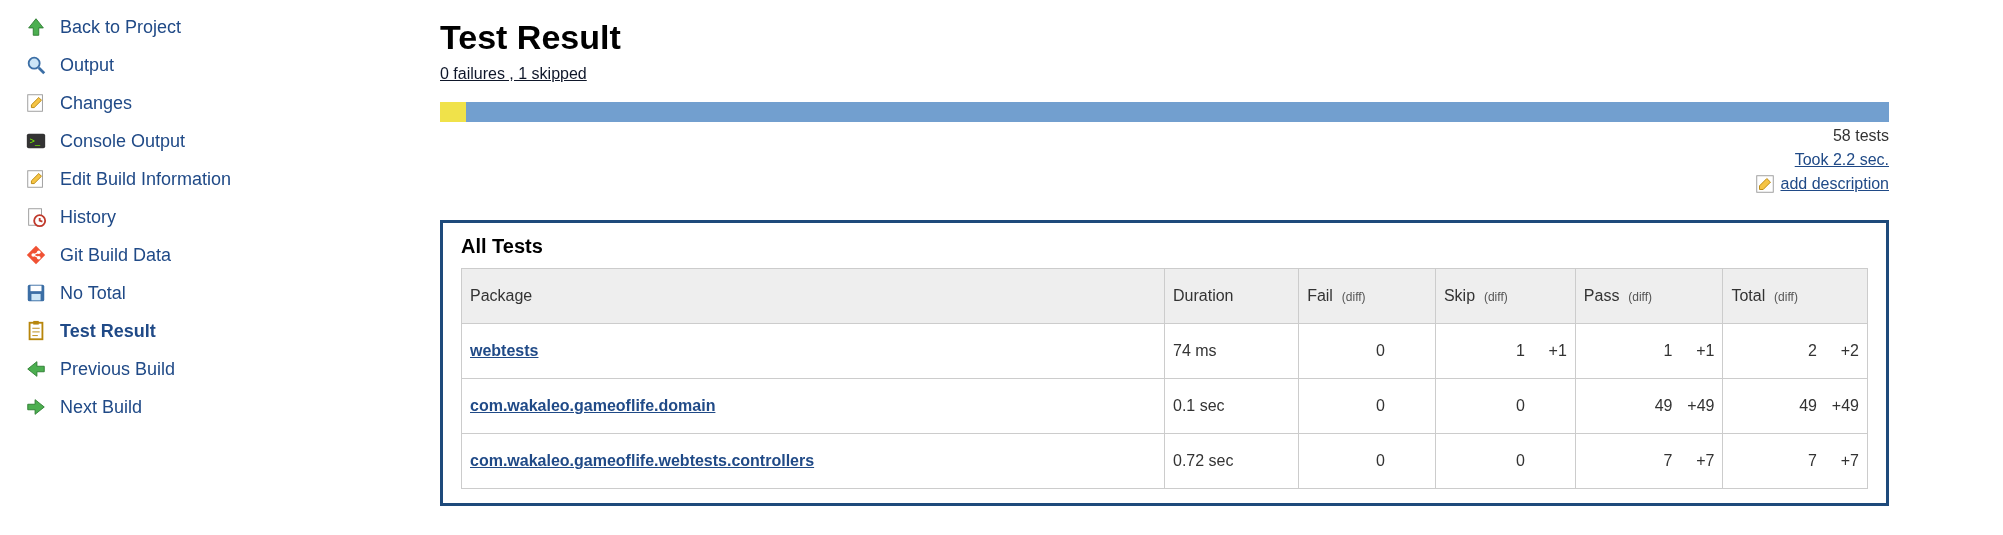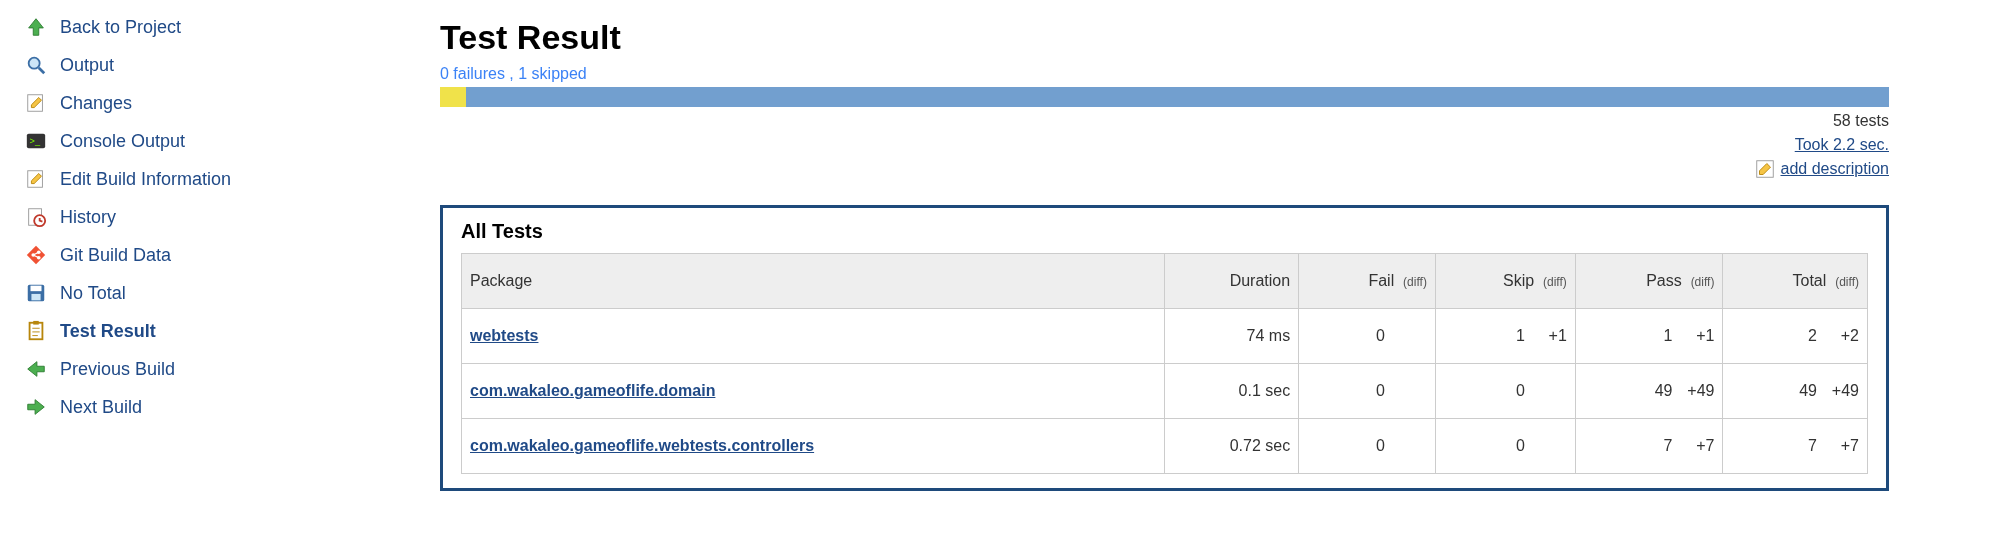--- a/index.html
+++ b/index.html
@@ -46,22 +46,23 @@
     padding: 18px 20px 18px 10px;
   }
   h1.title {
     margin: 0 0 8px 0;
     font-size: 34px;
     font-weight: bold;
     color: #000;
   }
   .summary-line {
     font-size: 16px;
-    color: #3b82f6;
-    margin-bottom: 4px;
+    color: #0f172a;
+    margin-bottom: 19px;
+    text-decoration: underline;
   }
   .bar {
     display: flex;
     height: 20px;
     width: 100%;
     margin-bottom: 2px;
   }
   .bar-skip { background: #F0E24A; }
   .bar-pass { background: #729FCF; }
   .meta-right {
@@ -97,30 +98,30 @@
     padding: 18px 8px;
     vertical-align: middle;
     white-space: nowrap;
   }
   table.tests th {
     background: #eee;
     font-weight: normal;
     color: #333;
   }
   table.tests th.pkg { text-align: left; width: 50%; }
-  table.tests th.num { text-align: right; }
+  table.tests th.num { text-align: left; }
   .diff-h { font-size: 12px; color:#555; }
   table.tests td.pkg { text-align: left; }
   table.tests td.pkg a {
     color: #204A87;
     text-decoration: underline;
     font-weight: bold;
     cursor:pointer;
   }
-  table.tests td.num { text-align: right; }
+  table.tests td.num { text-align: left; }
   table.tests td.numpair { text-align: right; }
   .pair { display:inline-flex; gap:14px; justify-content:flex-end; min-width:60px;}
   .pair .v { min-width: 20px; text-align:right; }
   .pair .d { min-width: 28px; text-align:right; color:#333; }
 
   
   .icon svg { width: 22px; height: 22px; display:block; }
 </style>
 </head>
 <body>

